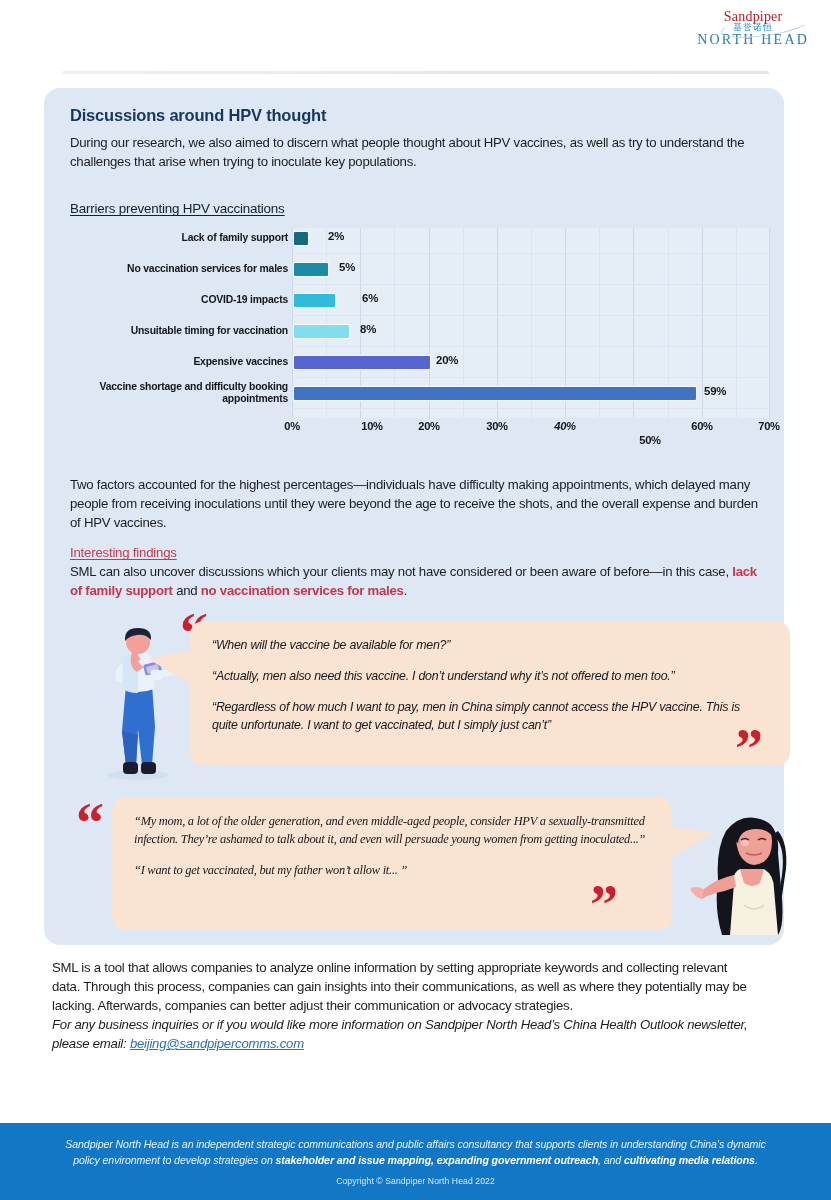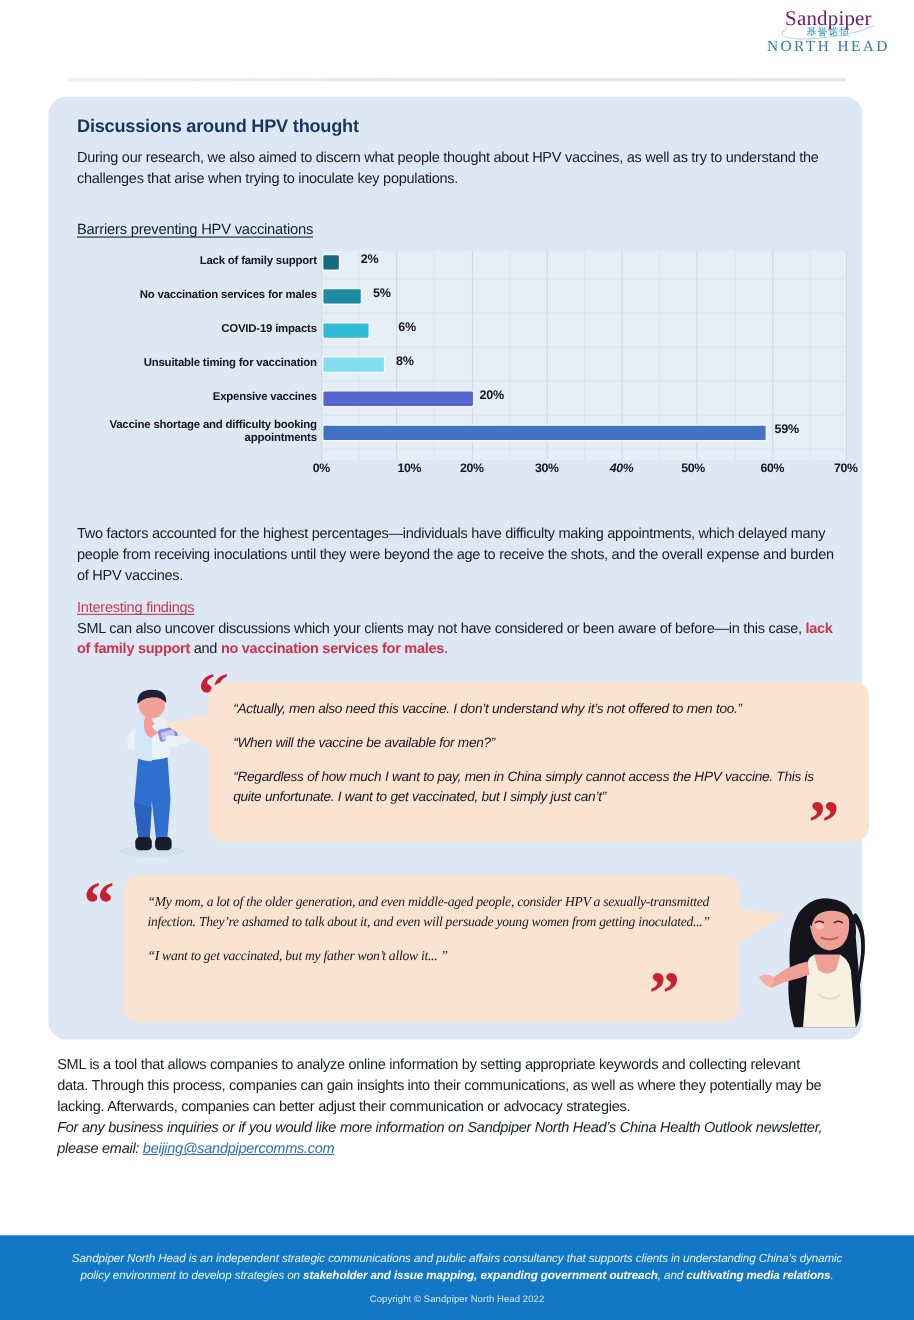--- a/index.html
+++ b/index.html
@@ -16,21 +16,21 @@
   .header{
     position:absolute;left:0;top:0;width:831px;height:62px;
     background:#ffffff;
   }
   .logo{
     position:absolute;right:22px;top:8px;
     text-align:center;line-height:1;
   }
   .logo-word{
     font-family:"Liberation Serif", serif;
-    font-size:19px;color:#701a75;letter-spacing:.2px;
+    font-size:14px;color:#b91c1c;letter-spacing:.2px;
     position:relative;display:inline-block;
   }
   .logo-swoosh{
     position:absolute;left:-4px;top:7px;width:88px;height:17px;
     border:1.4px solid #b9cfe0;border-radius:50%;
     border-top-color:transparent;border-right-color:transparent;
     transform:rotate(-8deg);
   }
   .logo-cn{
     font-size:9px;color:#1f8fc0;letter-spacing:1px;
@@ -270,21 +270,21 @@
       <div class="bar-val" style="top:126px; left:144px;">20%</div>
       <div class="bar-val" style="top:157px; left:412px;">59%</div>
     </div>
 
     <div class="xaxis">
       <div class="xtick" style="left:0px;">0%</div>
       <div class="xtick" style="left:68px;margin-left:12px;">10%</div>
       <div class="xtick" style="left:137px;">20%</div>
       <div class="xtick" style="left:205px;">30%</div>
       <div class="xtick" style="left:273px;font-style:italic;">40%</div>
-      <div class="xtick" style="left:338px;">50%</div>
+      <div class="xtick" style="left:358px;margin-top:14px;">50%</div>
       <div class="xtick" style="left:410px;">60%</div>
       <div class="xtick" style="left:477px;">70%</div>
     </div>
   </div>
 
   
   <div class="para" style="margin-top:22px;">Two factors accounted for the highest percentages—individuals have difficulty making appointments, which delayed many people from receiving inoculations until they were beyond the age to receive the shots, and the overall expense and burden of HPV vaccines.</div>
 
   <div class="red-head">Interesting findings</div>
   <div class="para">
@@ -309,22 +309,22 @@
       <path d="M40 28 Q39 37 44 40 L49 36 Q45 33 46 28 Z" fill="#f4a09a"></path>
       <path d="M40 29 Q36 44 45 49 L52 44 Q44 40 45 30 Z" fill="#f4a09a"></path>
       <rect x="51" y="42" width="17" height="11" rx="2" fill="#8b8cde" transform="rotate(-14 51 42)"></rect>
       <rect x="54" y="44" width="12" height="7" rx="1" fill="#c5c6f0" transform="rotate(-14 54 44)"></rect>
       <path d="M62 50 Q74 52 80 48" stroke="#e8f2fb" stroke-width="7" fill="none" stroke-linecap="round"></path>
     </svg>
 
     <div class="tail"></div>
     <div class="qmark q-open">“</div>
     <div class="bubble">
+      <p>“When will the vaccine be available for men?”</p>
       <p>“Actually, men also need this vaccine. I don’t understand why it’s not offered to men too.”</p>
-      <p>“When will the vaccine be available for men?”</p>
       <p>“Regardless of how much I want to pay, men in China simply cannot access the HPV vaccine. This is quite unfortunate. I want to get vaccinated, but I simply just can’t”</p>
     </div>
     <div class="qmark q-close">”</div>
   </div>
 
   
   <div class="quoteblock qb2">
 
     <div class="qmark q-open">“</div>
     <div class="bubble">

